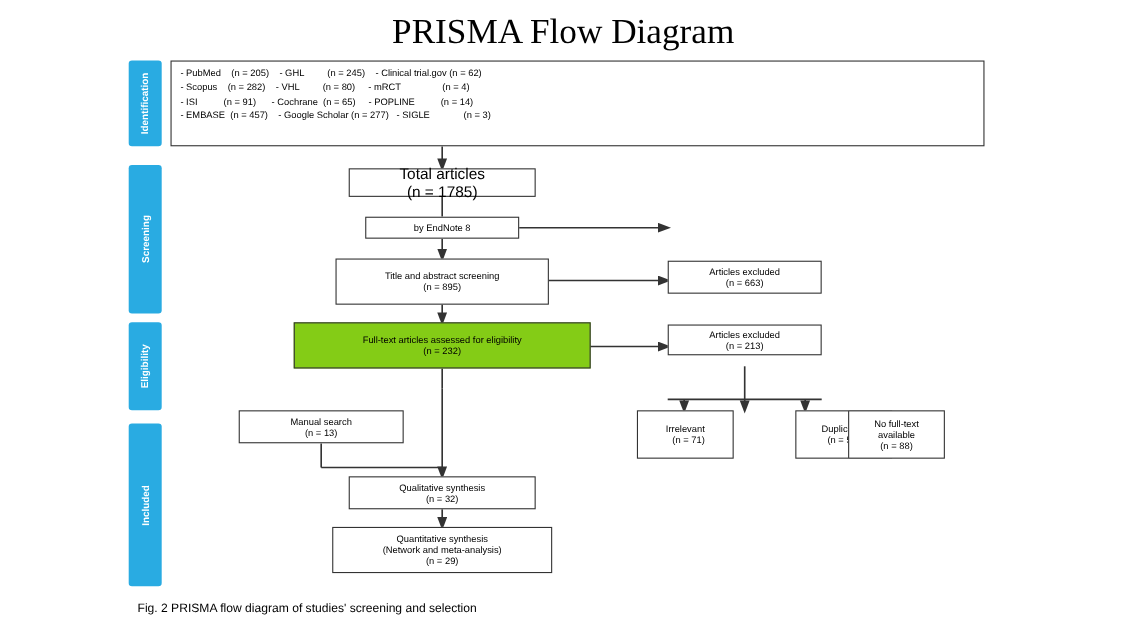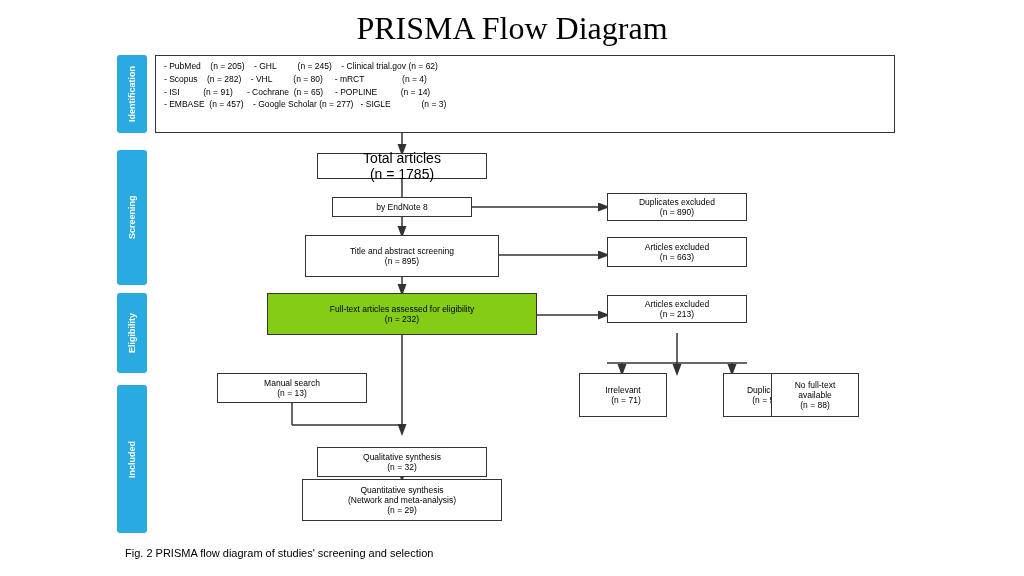--- a/index.html
+++ b/index.html
@@ -107,24 +107,20 @@
       <div>- EMBASE &nbsp;(n = 457) &nbsp;&nbsp; - Google Scholar (n = 277) &nbsp; - SIGLE &nbsp;&nbsp;&nbsp;&nbsp;&nbsp;&nbsp;&nbsp;&nbsp;&nbsp;&nbsp;&nbsp;&nbsp;(n = 3)</div>
     </div>
 
     <div style="position:absolute;left:200px;top:98px;width:170px;height:26px;border:1.5px solid #333;background:white;font-size:8.5px;text-align:center;display:flex;align-items:center;justify-content:center;">
       <span style="white-space:pre;font-size:14px;text-align:center;">Total articles
 (n = 1785)</span>
     </div>
 
     <div style="position:absolute;left:215px;top:142px;width:140px;height:20px;border:1.5px solid #333;background:white;font-size:8.5px;text-align:center;display:flex;align-items:center;justify-content:center;">by EndNote 8</div>
 
-    <div style="position:absolute;left:490px;top:138px;width:140px;height:28px;border:1.5px solid #333;background:white;font-size:8.5px;text-align:center;display:flex;align-items:center;justify-content:center;">
-      <span style="white-space:pre;text-align:center;font-size:8.5px;">Duplicates excluded
-(n = 890)</span>
-    </div>
 
     <div style="position:absolute;left:188px;top:180px;width:194px;height:42px;border:1.5px solid #333;background:white;font-size:8.5px;text-align:center;display:flex;align-items:center;justify-content:center;">
       <span style="white-space:pre;text-align:center;font-size:8.5px;">Title and abstract screening
 (n = 895)</span>
     </div>
 
     <div style="position:absolute;left:490px;top:182px;width:140px;height:30px;border:1.5px solid #333;background:white;font-size:8.5px;text-align:center;display:flex;align-items:center;justify-content:center;">
       <span style="white-space:pre;text-align:center;font-size:8.5px;">Articles excluded
 (n = 663)</span>
     </div>
@@ -153,21 +149,21 @@
       <span style="white-space:pre;text-align:center;font-size:8.5px;">Duplicated
 (n = 54)</span>
     </div>
 
     <div style="position:absolute;left:654px;top:318px;width:88px;height:44px;border:1.5px solid #333;background:white;font-size:8.5px;text-align:center;display:flex;align-items:center;justify-content:center;">
       <span style="white-space:pre;text-align:center;font-size:8.5px;">No full-text
 available
 (n = 88)</span>
     </div>
 
-    <div style="position:absolute;left:200px;top:378px;width:170px;height:30px;border:1.5px solid #333;background:white;font-size:8.5px;text-align:center;display:flex;align-items:center;justify-content:center;margin-top:14px;">
+    <div style="position:absolute;left:200px;top:378px;width:170px;height:30px;border:1.5px solid #333;background:white;font-size:8.5px;text-align:center;display:flex;align-items:center;justify-content:center;">
       <span style="white-space:pre;text-align:center;font-size:8.5px;">Qualitative synthesis
 (n = 32)</span>
     </div>
 
     <div style="position:absolute;left:185px;top:424px;width:200px;height:42px;border:1.5px solid #333;background:white;font-size:8.5px;text-align:center;display:flex;align-items:center;justify-content:center;">
       <span style="white-space:pre;text-align:center;font-size:8.5px;">Quantitative synthesis
 (Network and meta-analysis)
 (n = 29)</span>
     </div>
 

